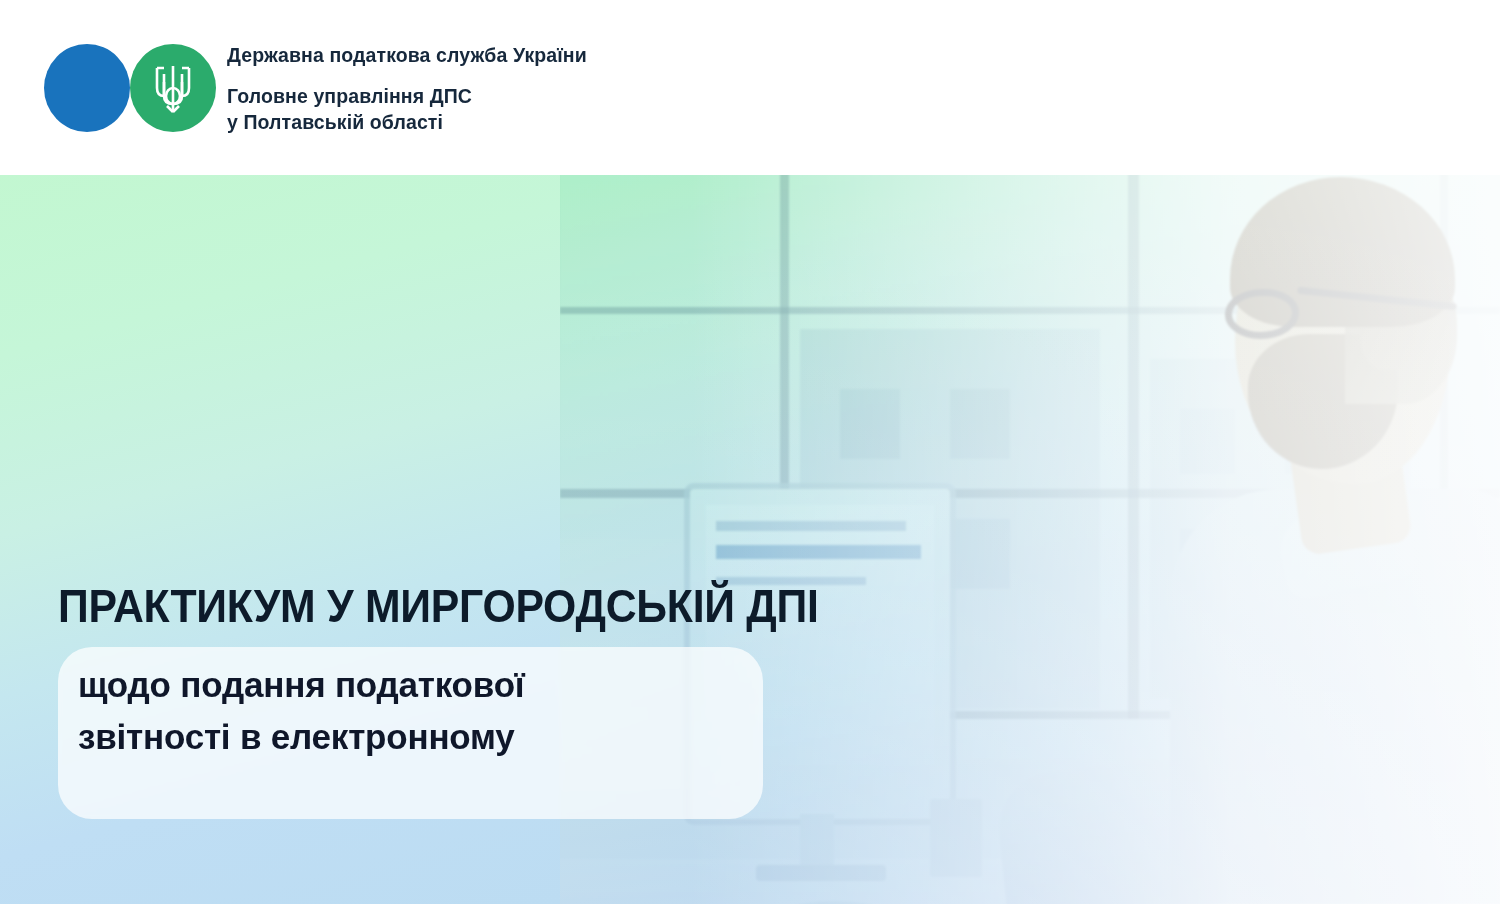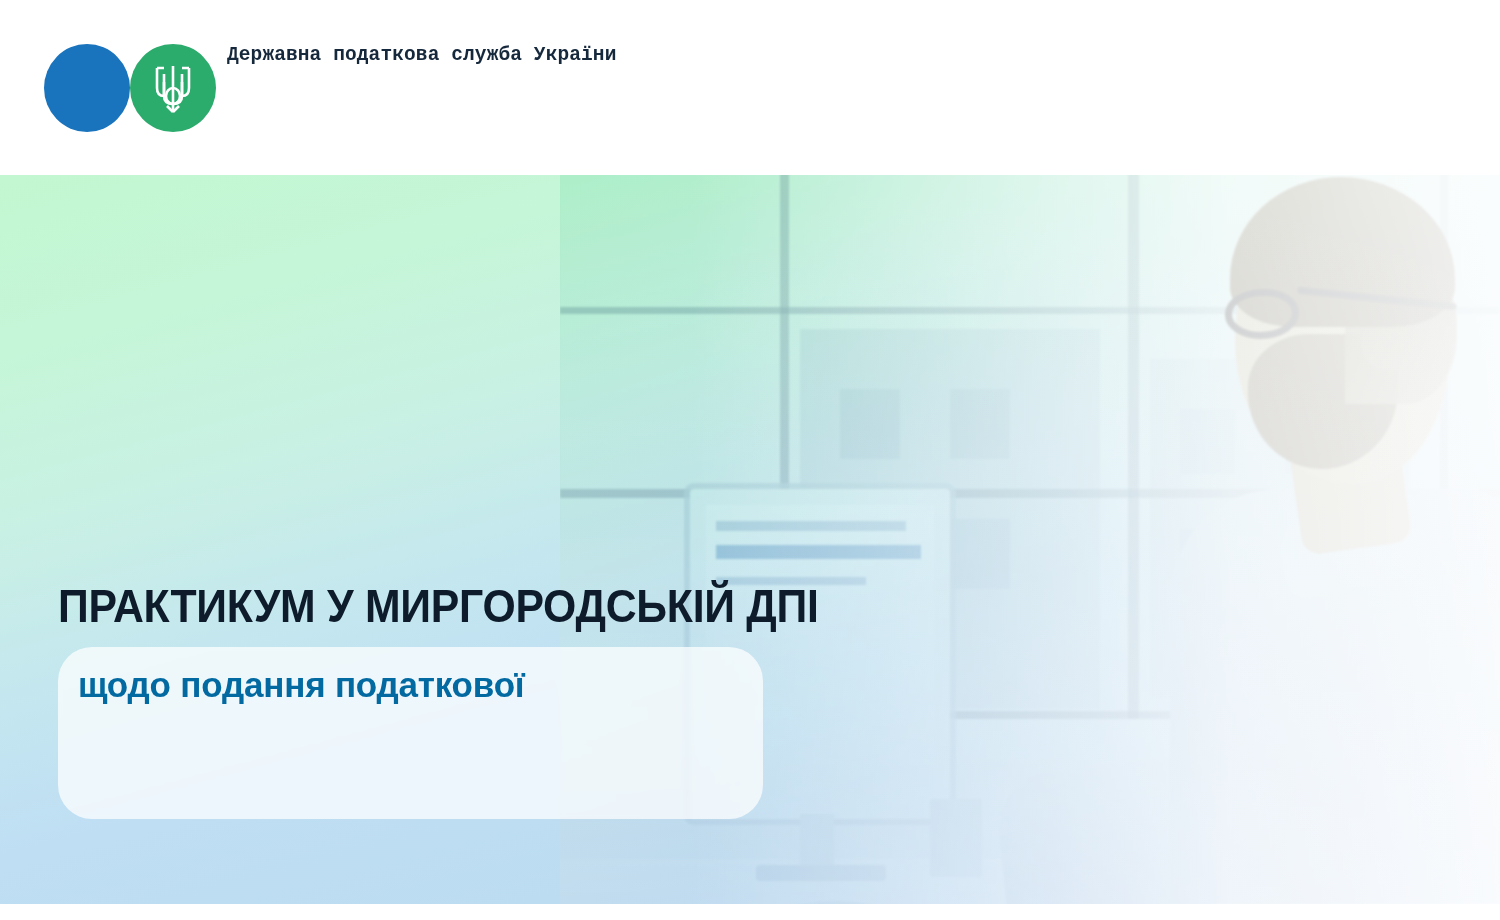--- a/index.html
+++ b/index.html
@@ -4,21 +4,21 @@
 <title>ДПС Полтавська область — Практикум</title>
 <style>
   * { margin:0; padding:0; box-sizing:border-box; }
   html,body { width:1500px; height:920px; overflow:hidden; background:#ffffff;
     font-family:"Liberation Sans", sans-serif; }
 
   #page { position:relative; width:1500px; height:920px; overflow:hidden; }
 
   
   #header { position:absolute; left:0; top:0; width:1500px; height:175px;
-    background:#ffffff; z-index:40; display:flex; align-items:flex-start;font-family:Liberation Mono, monospace; }
+    background:#ffffff; z-index:40; display:flex; align-items:flex-start; }
 
   #logo-mark { position:absolute; left:44px; top:44px; width:148px; height:88px; }
   .logo-circle { position:absolute; top:0; border-radius:50%; }
   #logo-circle-blue  { left:0;    width:86px; height:88px; background:#1973BD; }
   #logo-circle-green { left:86px; width:86px; height:88px; background:#2BAB6C; }
   #trident-icon { position:absolute; left:108px; top:18px; width:42px; height:54px; }
 
   #org-titles { position:absolute; left:227px; top:42px; width:620px;
     color:#16283C; }
   #org-line-1 { font-size:19.5px; font-weight:bold; letter-spacing:0.1px;
@@ -154,21 +154,21 @@
   #headline { position:absolute; left:58px; top:419px; z-index:30;
      font-size:46px; font-weight:bold; color:#0D1B2A;
      letter-spacing:-0.3px; line-height:56px; white-space:nowrap;
      transform:scaleX(.93); transform-origin:left center; }
 
   #subtitle-card { position:absolute; left:58px; top:488px; width:705px; height:172px;
      background:rgba(255,255,255,.72); border-radius:34px; z-index:25;
      backdrop-filter:blur(2px); }
 
   #subtitle-text { position:absolute; left:78px; top:500px; width:700px; z-index:30;
-     font-size:35px; font-weight:bold; color:#0369a1; line-height:52px;
+     font-size:35px; font-weight:bold; color:#0f172a; line-height:52px;
      letter-spacing:-0.2px; }
   .subtitle-line { white-space:nowrap; }
 </style>
 </head>
 <body>
 
 <div id="page">
 
   <div id="header">
 
@@ -183,20 +183,22 @@
           <path d="M37 6 L37 26 Q37 34 30 34 L30 20"></path>
           <path d="M12 12 L12 34 Q12 42 21 42 Q30 42 30 34 L30 12"></path>
           <path d="M5 6 L12 6 M30 6 L37 6"></path>
           <ellipse cx="21" cy="34" rx="7" ry="8"></ellipse>
         </g>
       </svg>
     </div>
 
     <div id="org-titles">
       <div id="org-line-1">Державна податкова служба України</div>
+      <div id="org-line-2">Головне управління ДПС</div>
+      <div id="org-line-3">у Полтавській області</div>
     </div>
 
   </div>
 
   <div id="banner">
 
     <div id="photo-scene">
       <div id="scene-wall" class="scene-layer"></div>
       <div id="scene-window" class="scene-layer"></div>
 
@@ -254,17 +256,18 @@
     <div id="banner-tint-fade"></div>
     <div id="banner-tint-vert"></div>
     <div id="banner-flat-left"></div>
 
     <div id="headline">ПРАКТИКУМ У МИРГОРОДСЬКІЙ ДПІ</div>
 
     <div id="subtitle-card"></div>
 
     <div id="subtitle-text">
       <div class="subtitle-line">щодо подання податкової</div>
+      <div class="subtitle-line">звітності в електронному</div>
     </div>
 
   </div>
 
 </div>
 
 </body></html>

